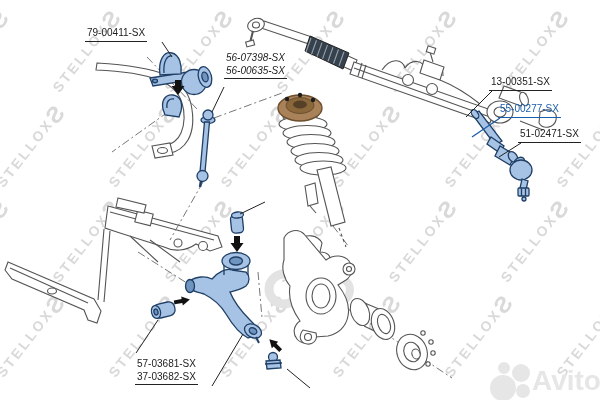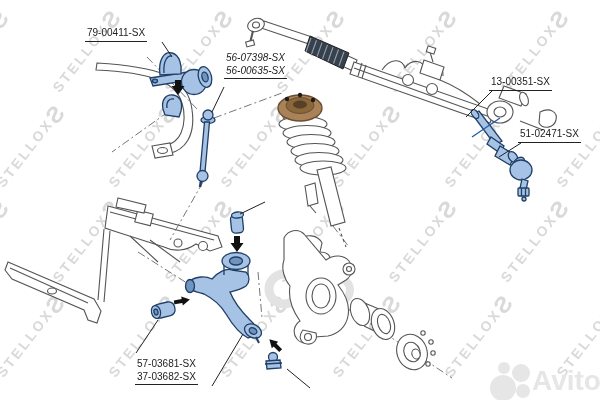--- a/index.html
+++ b/index.html
@@ -280,20 +280,23 @@
   <div class="lbl" style="left:85px;top:27px;">
     <div>79-00411-SX</div>
   </div>
   <div class="lbl" style="left:224px;top:52px;font-style:italic;">
     <div>56-07398-SX</div>
     <div>56-00635-SX</div>
   </div>
   <div class="lbl" style="left:489px;top:76px;">
     <div>13-00351-SX</div>
   </div>
+  <div class="lbl link" style="left:498px;top:103px;">
+    <div>55-00277-SX</div>
+  </div>
   <div class="lbl" style="left:518px;top:128px;">
     <div>51-02471-SX</div>
   </div>
   <div class="lbl" style="left:135px;top:358px;">
     <div>57-03681-SX</div>
     <div>37-03682-SX</div>
   </div>
 
   <div class="avito">
     <svg width="44" height="50" viewBox="0 0 44 50">

